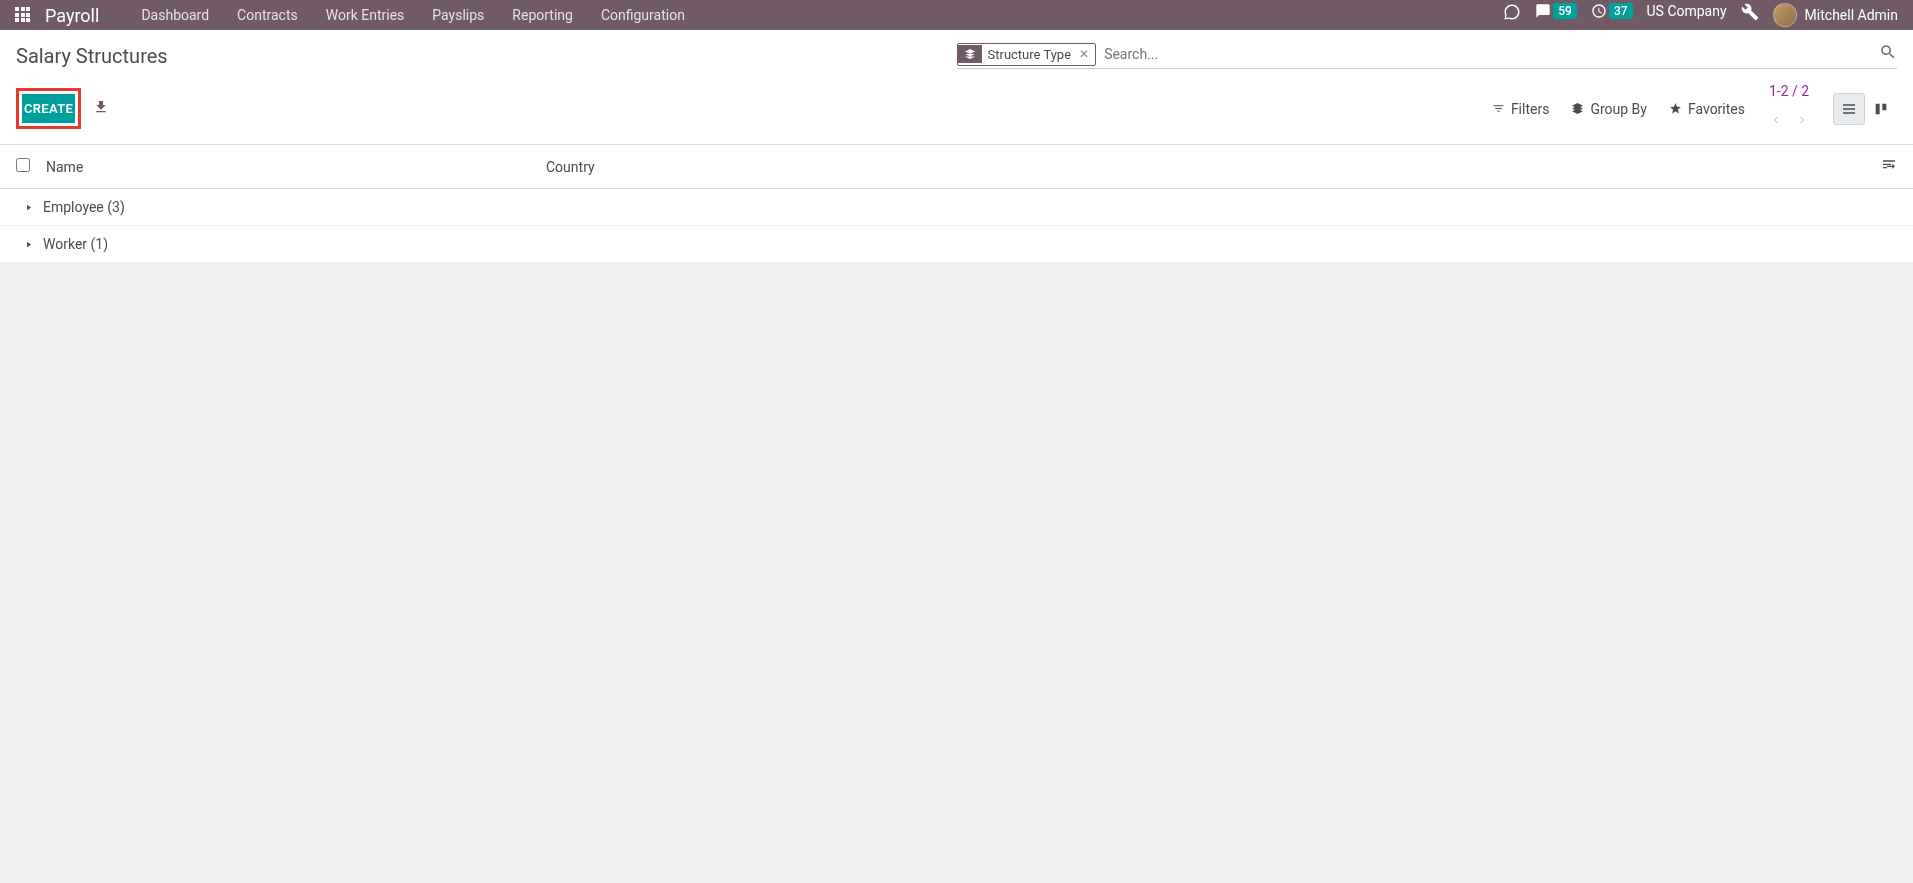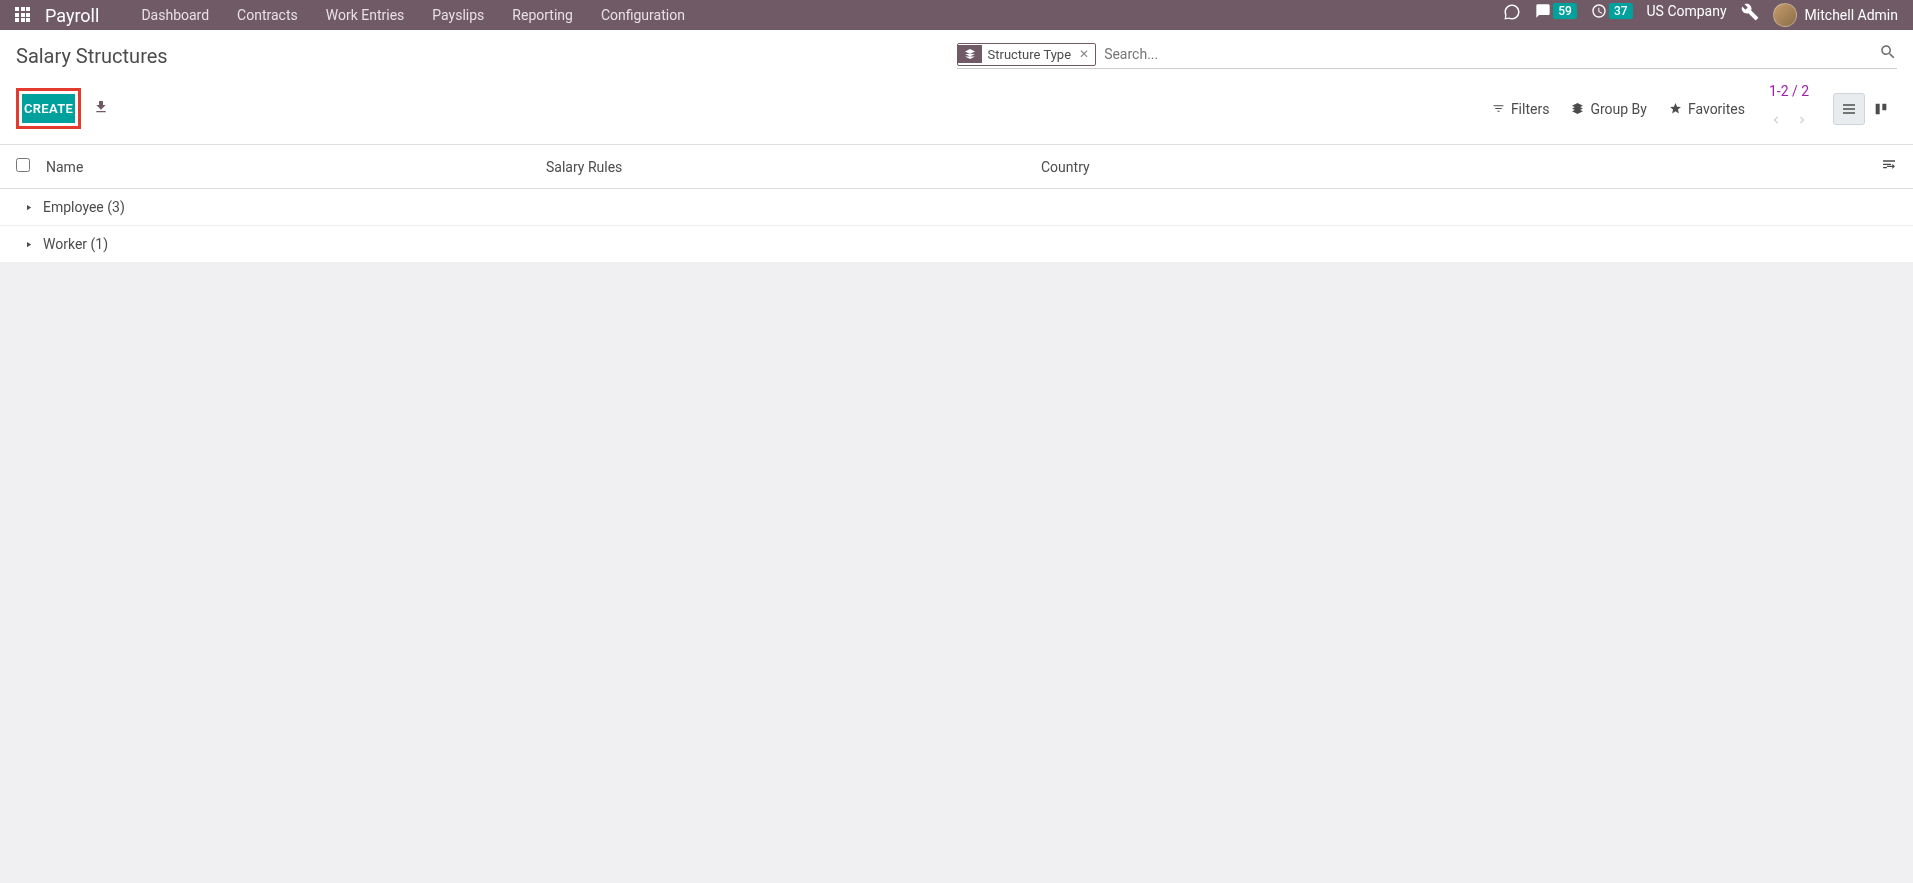--- a/index.html
+++ b/index.html
@@ -203,21 +203,20 @@
         </div>
       </div>
     </div>
   </div>
 </div>
 
 <div class="list-view">
   <div class="list-header">
     <div class="col-check"><input type="checkbox" style=""></div>
     <div class="col-name">Name</div>
-    <div class="col-rules">Salary Rules</div>
     <div class="col-country">Country</div>
     <div class="col-opts">
       <svg viewBox="0 0 24 24">
           <path d="M3 17h6v-2H3v2zm0-5h12v-2H3v2zm0-7v2h18V5H3zm18 9l-4-4v3H9v2h8v3l4-4z"></path>
         </svg>
     </div>
   </div>
   <div class="group-row">
     <span class="group-caret">
       <svg viewBox="0 0 24 24">

